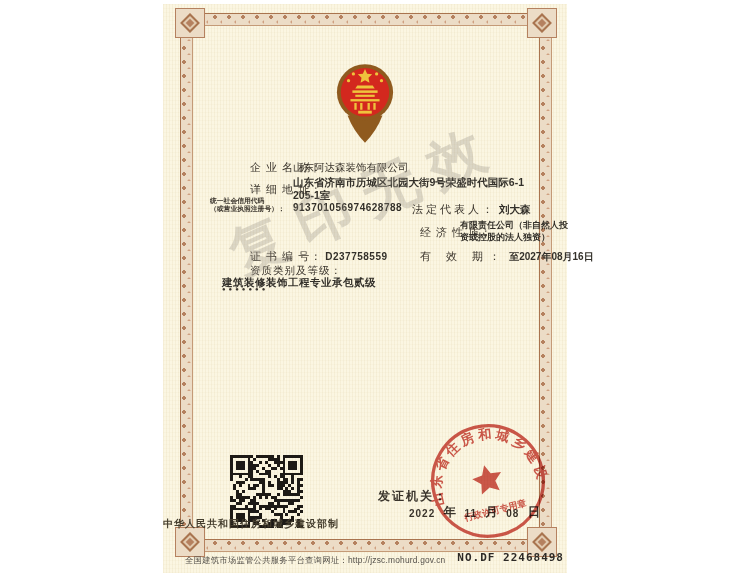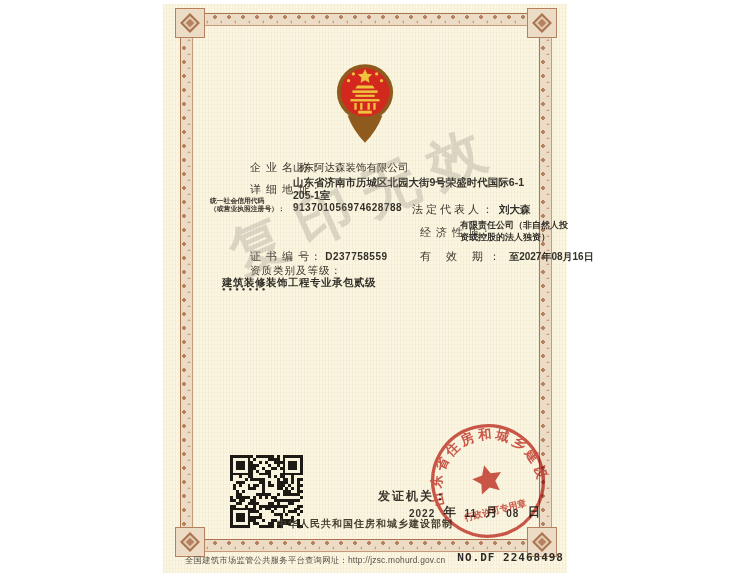--- a/index.html
+++ b/index.html
@@ -61,21 +61,21 @@
   
   .qr{position:absolute;left:67px;top:451px;width:73px;height:73px;}
   .issuer{position:absolute;left:215px;top:484px;font-size:12px;font-weight:bold;
      letter-spacing:2px;color:#3a342c;z-index:2;}
   .seal{position:absolute;left:263px;top:415px;width:124px;height:124px;
      transform:rotate(-14deg);opacity:.88;mix-blend-mode:multiply;z-index:4;}
   .date-line{position:absolute;left:246px;top:492px;width:160px;font-size:12px;
      font-weight:bold;color:#3a342c;z-index:2;white-space:nowrap;margin-top:8px;}
   .date-num{font-size:10px;font-weight:bold;letter-spacing:1px;position:relative;top:1px;}
   .date-char{font-size:12.5px;letter-spacing:0;margin:0 5px;}
-  .made-by{position:absolute;top:513px;left:0;right:0;text-align:center;
+  .made-by{position:absolute;top:513px;left:0;right:0;text-align:left;
      font-family:"Liberation Serif","DejaVu Serif",serif;
      font-size:10px;font-weight:bold;letter-spacing:1px;color:#453e2e;}
   .query{position:absolute;left:22px;top:551px;font-size:8.4px;color:#54504a;letter-spacing:.2px;}
   .serial{position:absolute;right:3px;top:547px;font-family:"DejaVu Sans Mono","Liberation Mono",monospace;
      font-size:11px;font-weight:bold;letter-spacing:1px;color:#2d2a27;}
 </style>
 </head>
 <body>
 
 <div class="canvas">

